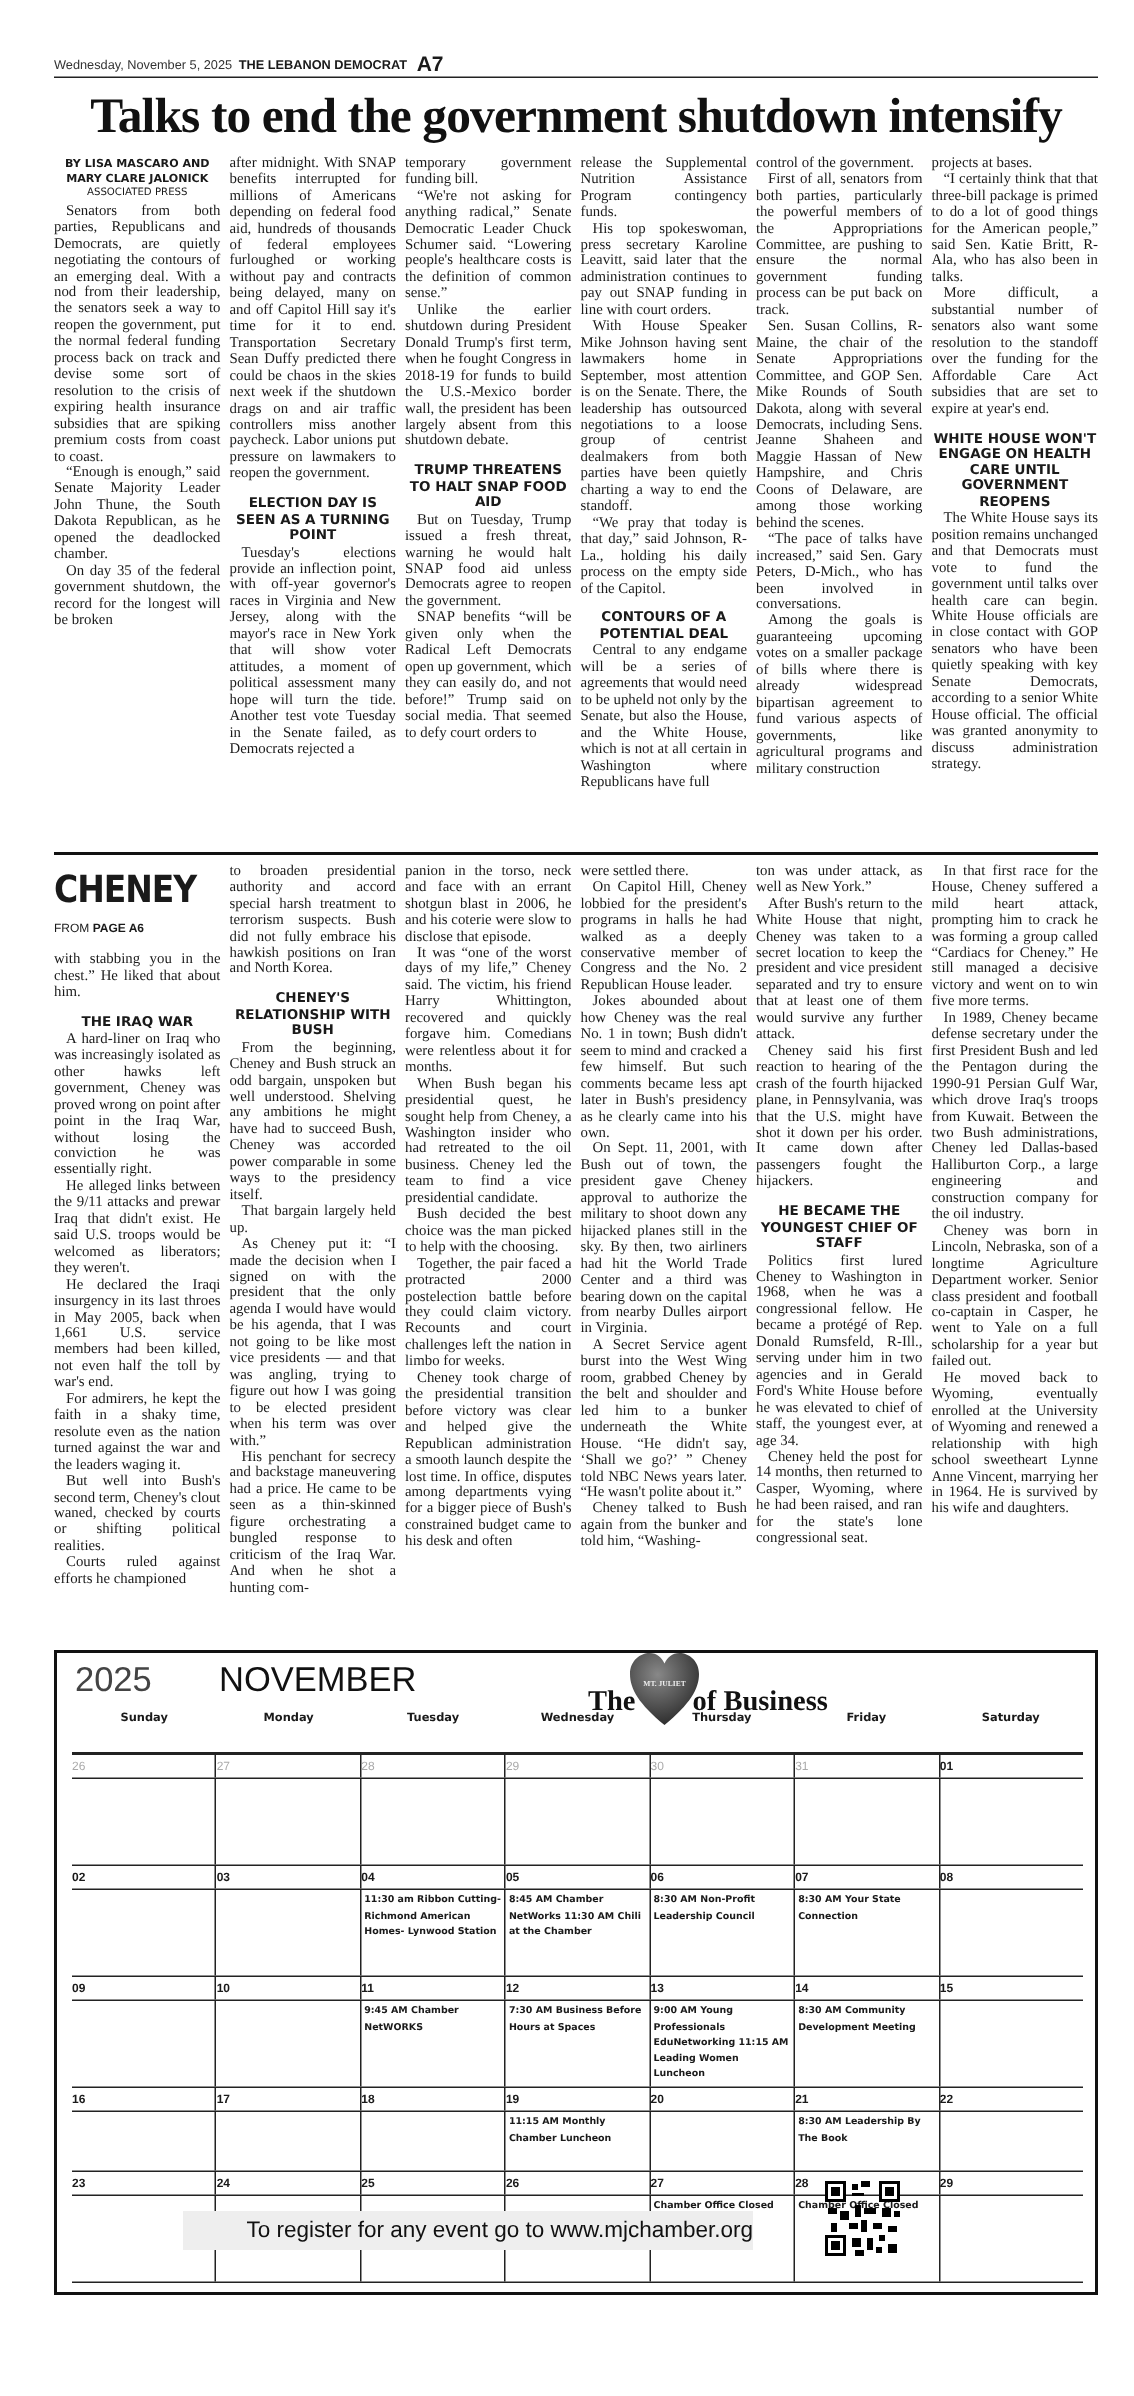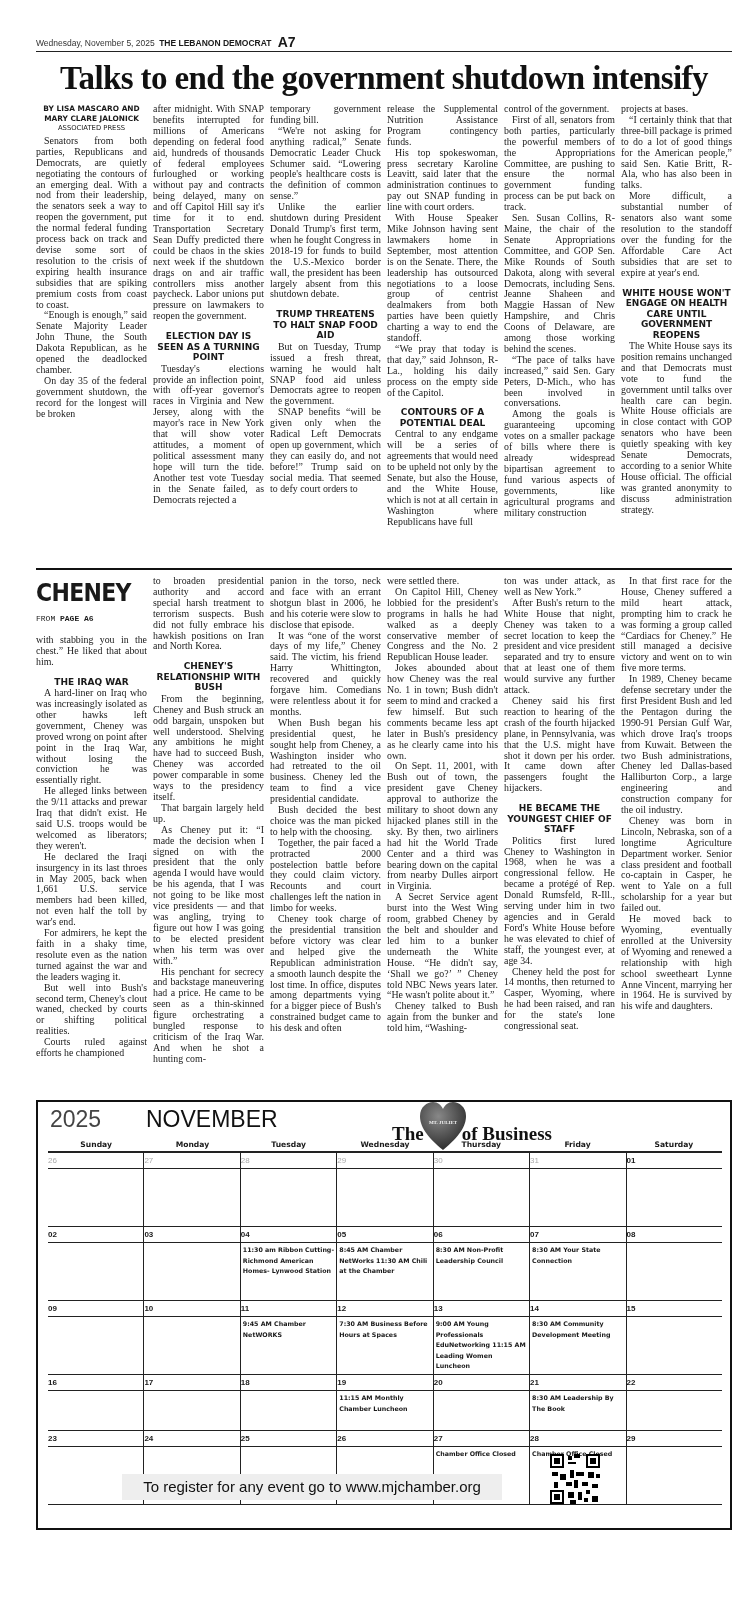--- a/index.html
+++ b/index.html
@@ -17,41 +17,41 @@
   .col { flex: 1; font-family: "Liberation Serif", serif; font-size: 9.9px; line-height: 10.9px; text-align: justify; hyphens: auto; overflow: hidden; }
   .col p { text-indent: 8px; }
   .col p.noind { text-indent: 0; }
   .subhead { font-family: "DejaVu Sans", sans-serif; font-weight: bold; font-size: 9px; line-height: 10.5px; text-align: center; margin: 9px 0 1px; text-indent: 0; }
   .byline { font-family: "DejaVu Sans", sans-serif; font-weight: bold; font-size: 7.4px; text-align: center; line-height: 9.5px; }
   .agency { font-family: "DejaVu Sans", sans-serif; font-size: 6.8px; text-align: center; margin-bottom: 2px; }
 
   .section-rule { position: absolute; left: 36px; width: 696px; height: 2px; background: #111; }
 
   .jump-title { font-family: "DejaVu Sans", sans-serif; font-weight: bold; font-size: 25px; letter-spacing: -0.8px; line-height: 30px; margin-top: 2px; transform: scaleX(0.88); transform-origin: left; }
-  .jump-from { font-family: Liberation Mono, monospace; font-size: 8px; margin: 6px 0 10px; }
+  .jump-from { font-family: Liberation Sans, sans-serif; font-size: 8px; margin: 6px 0 10px; }
   .jump-from b { font-weight: bold; }
 
   
   .cal { position: absolute; left: 36px; top: 1100px; width: 696px; height: 430px; border: 2px solid #111; }
   .cal-year { position: absolute; left: 12px; top: 4px; font-family: "Liberation Sans", sans-serif; font-size: 23px; color: #444; }
   .cal-month { position: absolute; left: 108px; top: 4px; font-family: "Liberation Sans", sans-serif; font-size: 23px; color: #111; }
   .cal-logo { position: absolute; left: 354px; top: 10px; font-family: "Liberation Serif", serif; font-weight: bold; font-size: 19px; color: #111; }
   .cal-logo .heart { display: inline-block; position: relative; width: 46px; height: 46px; vertical-align: -18px; margin: 0 -4px; }
   .cal-logo .heart svg { position: absolute; left: 0; top: -10px; }
   .cal-grid { position: absolute; left: 10px; top: 38px; width: 674px; }
   .cal-days { display: flex; border-bottom: 2px solid #222; }
-  .cal-days div { flex: 1; text-align: center; font-family: "DejaVu Sans", sans-serif; font-weight: bold; font-size: 7.6px; padding-bottom: 2px; }
+  .cal-days div { flex: 1; text-align: center; font-family: "DejaVu Sans", sans-serif; font-weight: bold; font-size: 7.6px; padding-bottom: 19px; }
   .week .nums { display: flex; height: 16px; border-bottom: 1px solid #222; }
   .week .nums div { flex: 1; text-align: left; font-family: Liberation Sans, sans-serif; font-weight: bold; font-size: 8px; padding: 3px 8px 0 0; border-right: 1px solid #222; }
   .week .nums div:last-child { border-right: none; }
   .week .nums div.dim { color: #aaa; font-weight: normal; }
   .week .events { display: flex; border-bottom: 1px solid #222; }
   .week .events div { flex: 1; font-family: "DejaVu Sans", sans-serif; font-weight: bold; font-size: 6.3px; line-height: 10.5px; padding: 2px 2px 0 2px; border-right: 1px solid #222; overflow: hidden; }
   .week .events div:last-child { border-right: none; }
-  .cal-footer { position: absolute; left: 84px; top: 372px; width: 380px; height: 26px; background: #eee; text-align: center; font-family: "Liberation Sans", sans-serif; font-size: 15px; line-height: 26px; color: #111; }
+  .cal-footer { position: absolute; left: 84px; top: 372px; width: 380px; height: 26px; background: #eee; text-align: right; font-family: "Liberation Sans", sans-serif; font-size: 15px; line-height: 26px; color: #111; }
   .qr { position: absolute; left: 512px; top: 352px; width: 50px; height: 50px; }
 </style>
 </head>
 <body>
 
 <div class="folio">
   <span class="date">Wednesday, November 5, 2025</span>
   <span class="paper">THE LEBANON DEMOCRAT</span>
   <span class="page">A7</span>
 </div>

